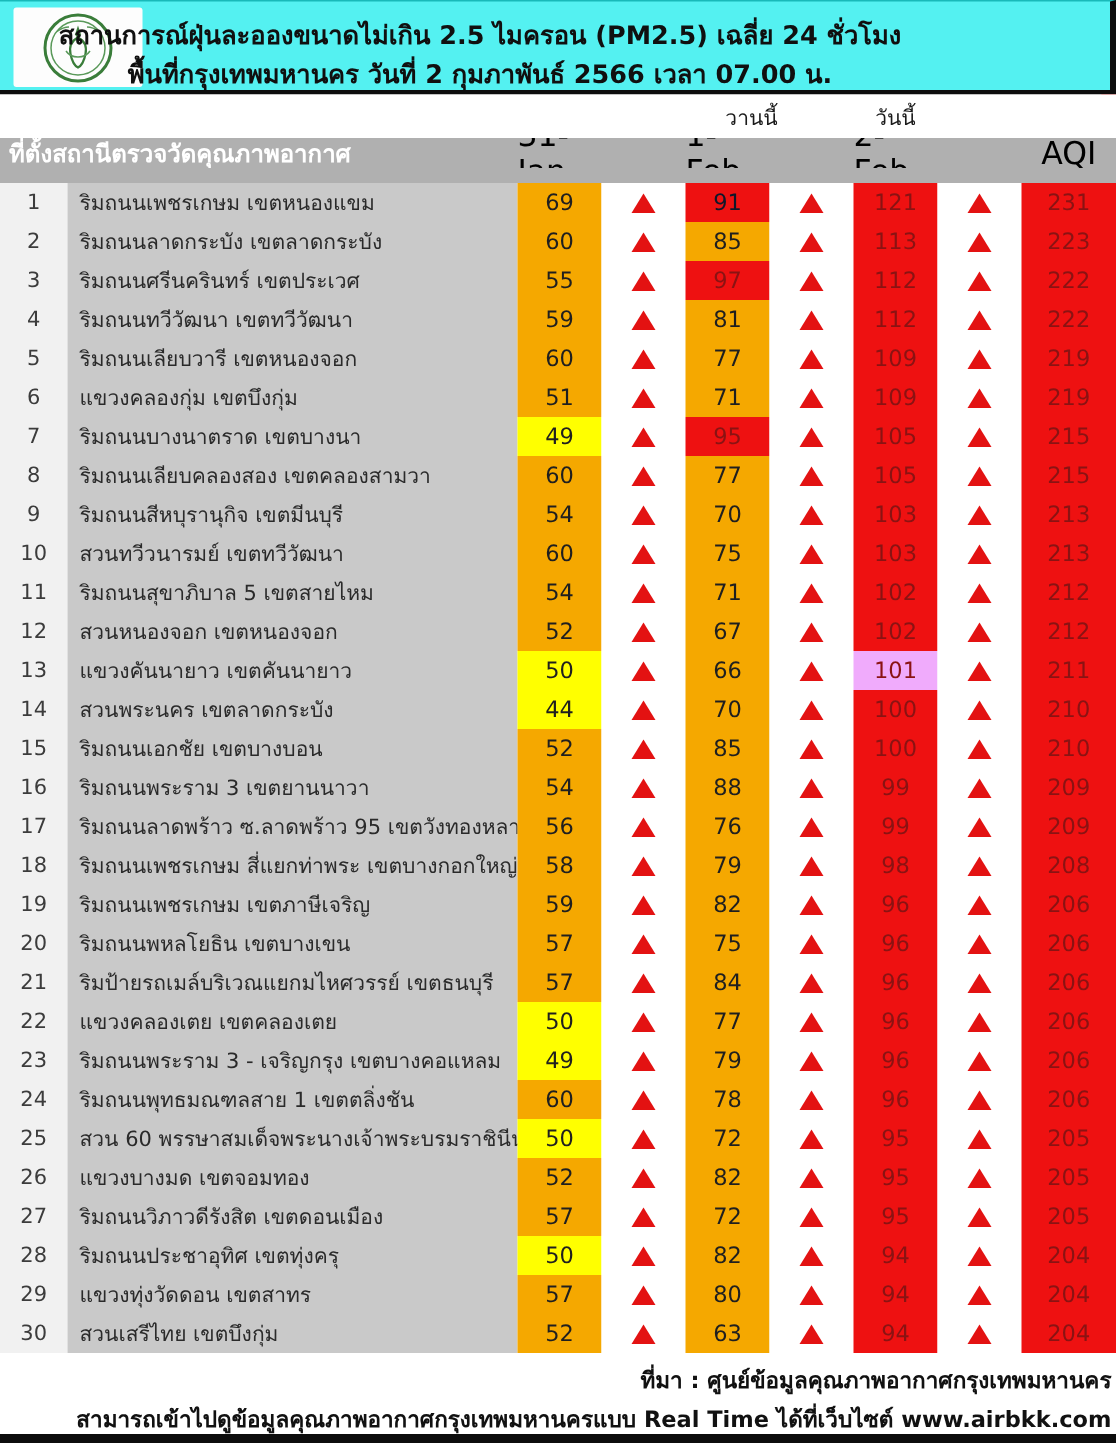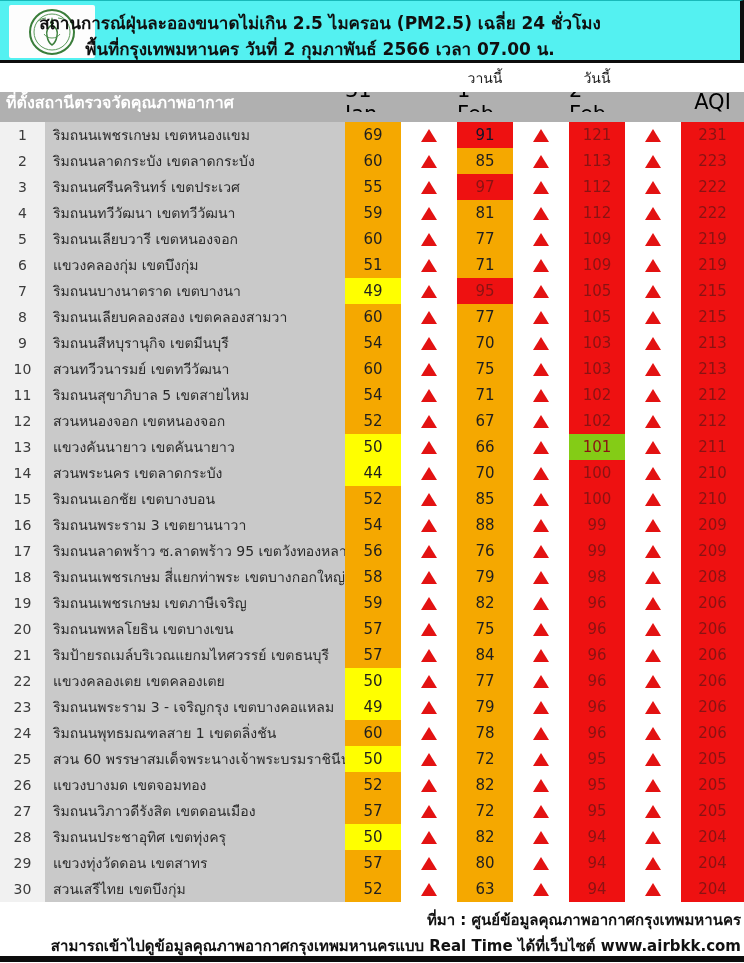--- a/index.html
+++ b/index.html
@@ -24,21 +24,21 @@
      height:26px;overflow:hidden;}
   .w-num{width:45px;}
   .w-name{width:300px;justify-content:flex-start;padding-left:8px;white-space:nowrap;}
   .w-val{width:56px;}
   .w-arrow{width:56px;background:#fff;}
   .w-aqi{width:63px;}
 
   
   #subheader{position:absolute;top:63px;left:0;width:744px;height:29px;background:#fff;}
   .subl{position:absolute;top:4px;width:56px;text-align:center;font-size:14px;color:#1a1a1a;}
-  #sub-yesterday{left:457px;}
+  #sub-yesterday{left:473px;}
   #sub-today{left:569px;}
 
   
   #thead{position:absolute;top:92px;left:0;width:744px;height:30px;background:#b0b0b0;display:flex;}
   #thead .c{height:20px;}
   #thead .station-h{width:345px;justify-content:flex-start;padding-left:6px;color:#ffffff;
                     font-weight:bold;font-size:16px;white-space:nowrap;}
   #thead .date-h{font-size:21px;color:#000000;}
 
   
@@ -304,21 +304,21 @@
         <div class="c w-num cell-num">13</div>
         <div class="c w-name cell-name">แขวงคันนายาว เขตคันนายาว</div>
         <div class="c w-val cell-val" style="background: rgb(255, 255, 0);">50</div>
         <div class="c w-arrow">
           <span class="tri"></span>
         </div>
         <div class="c w-val cell-val" style="background: rgb(245, 168, 0);">66</div>
         <div class="c w-arrow">
           <span class="tri"></span>
         </div>
-        <div class="c w-val cell-val cell-red" style="background: #84cc16;">101</div>
+        <div class="c w-val cell-val cell-red" style="background: #f0abfc;">101</div>
         <div class="c w-arrow">
           <span class="tri"></span>
         </div>
         <div class="c w-aqi cell-val cell-red" style="background: rgb(238, 17, 17);">211</div>
       </div>
       <div class="row">
         <div class="c w-num cell-num">14</div>
         <div class="c w-name cell-name">สวนพระนคร เขตลาดกระบัง</div>
         <div class="c w-val cell-val" style="background: rgb(255, 255, 0);">44</div>
         <div class="c w-arrow">

